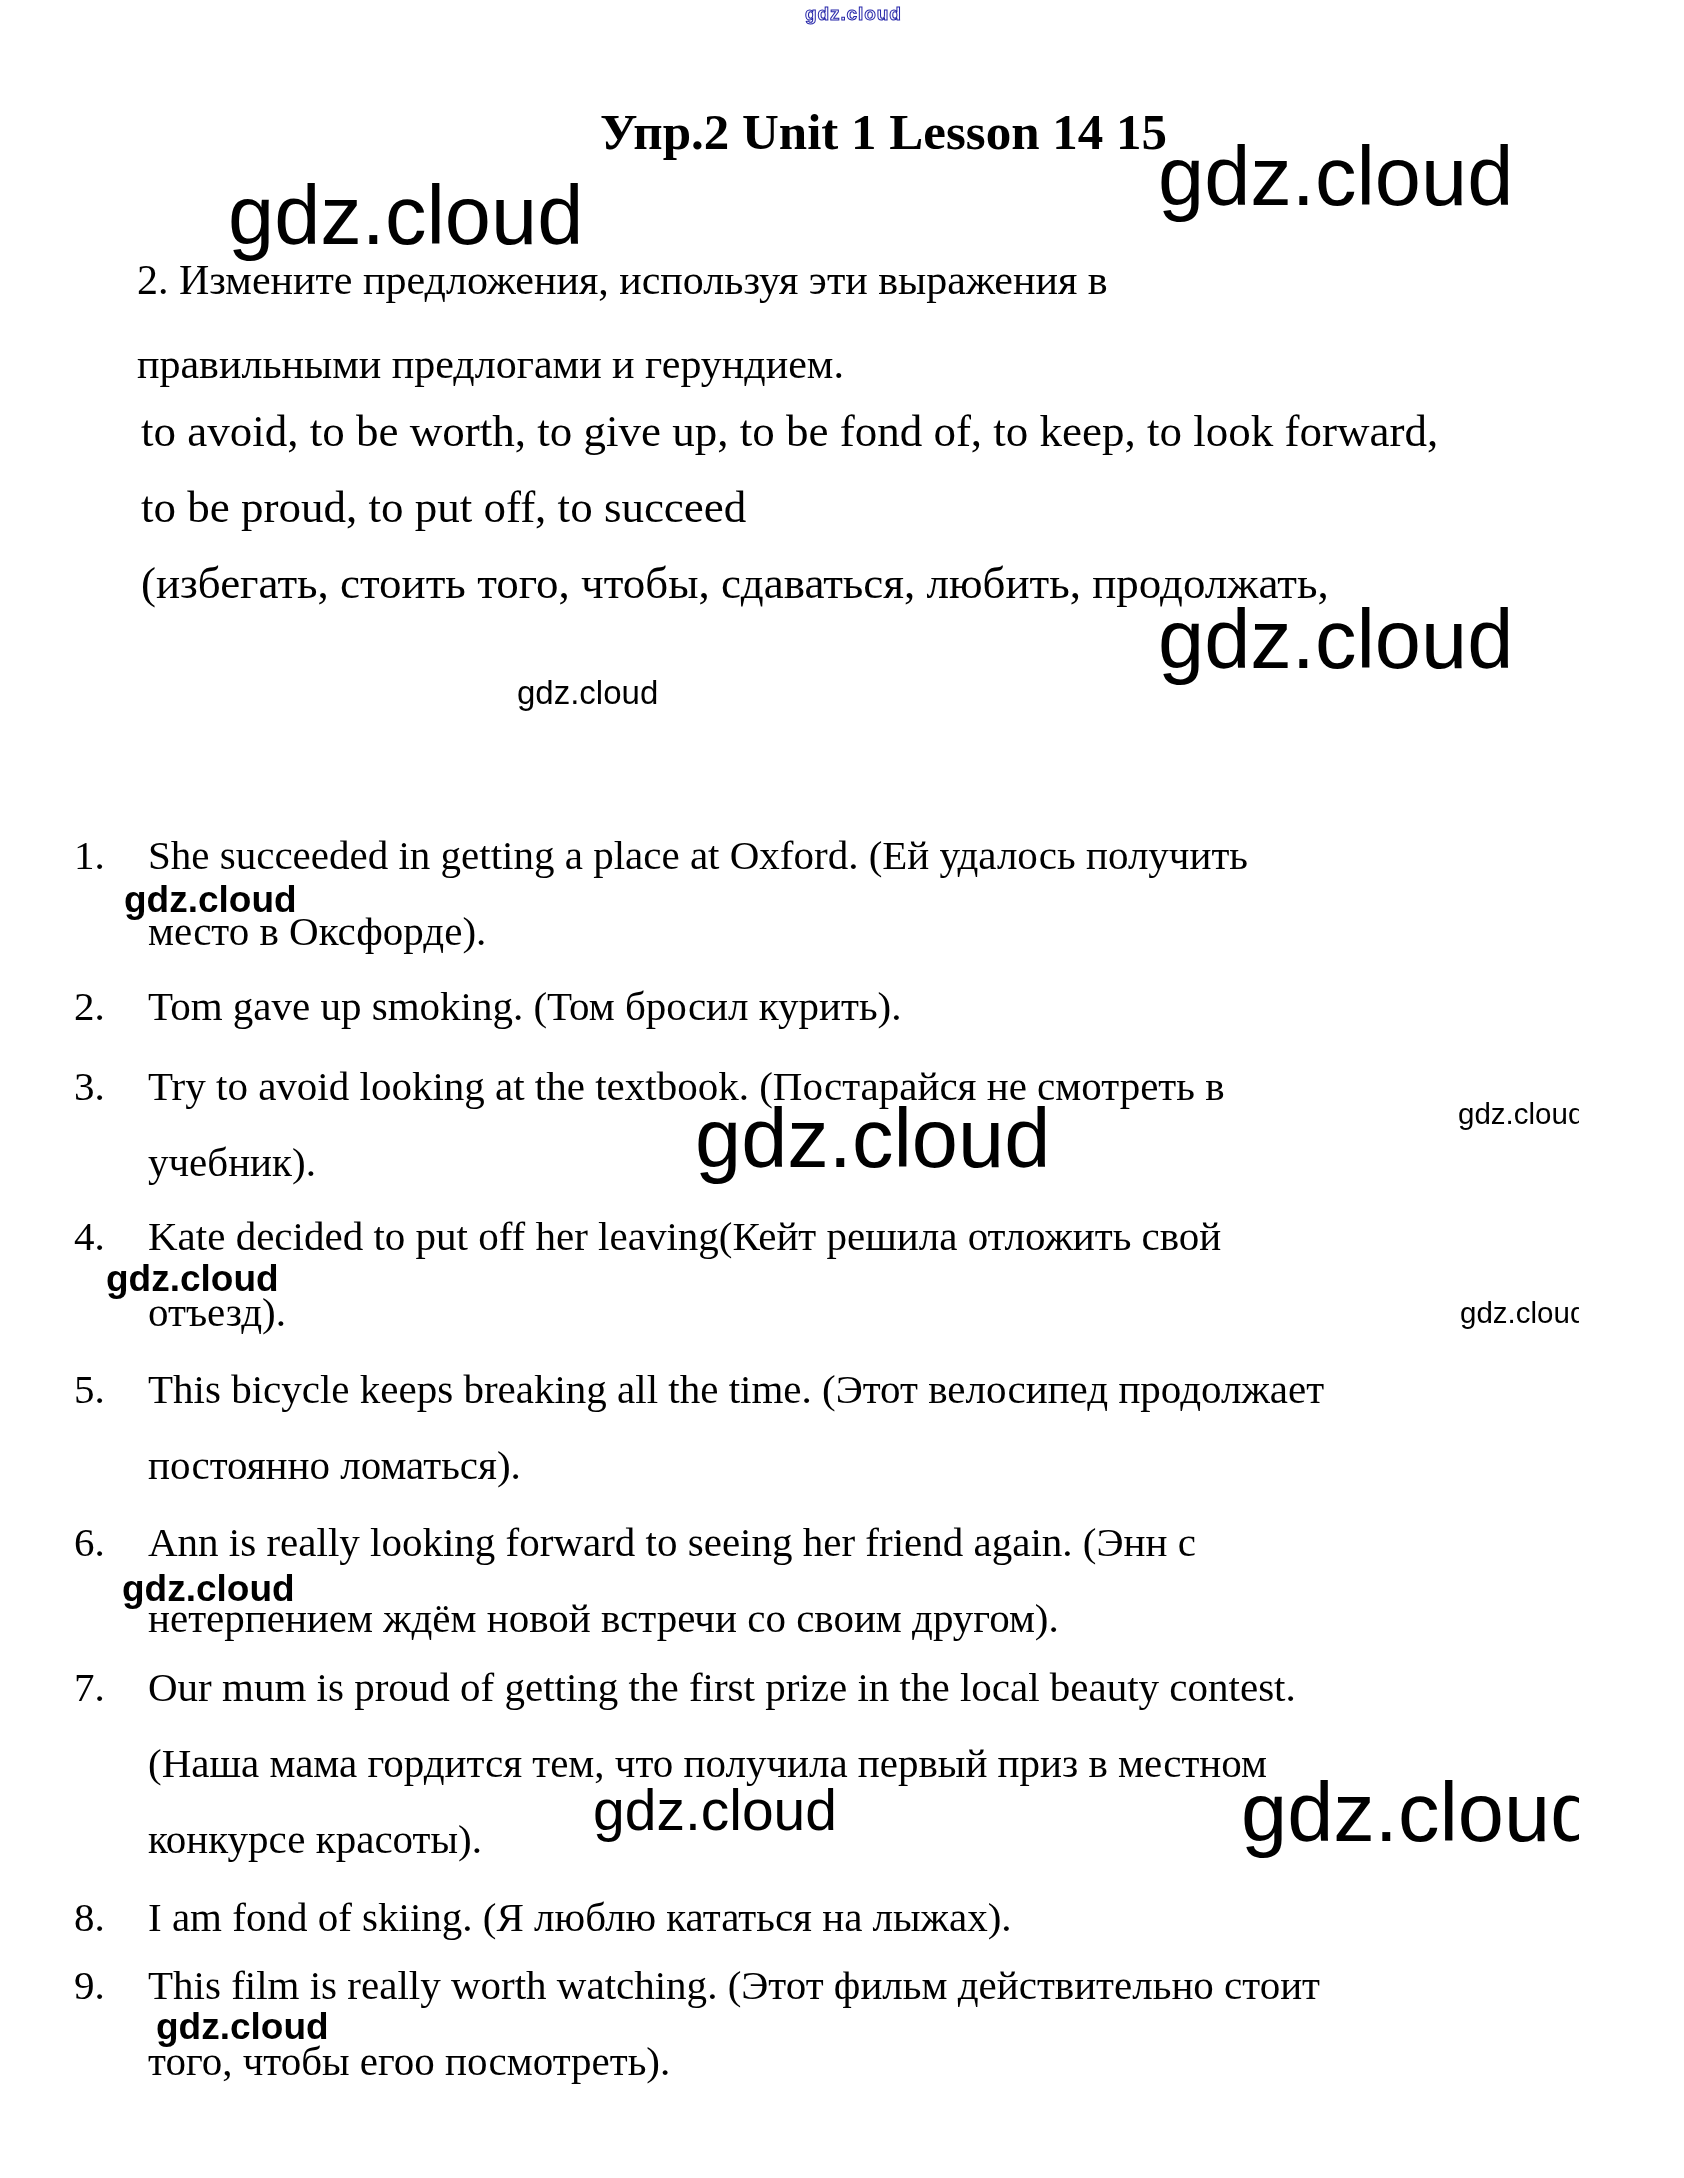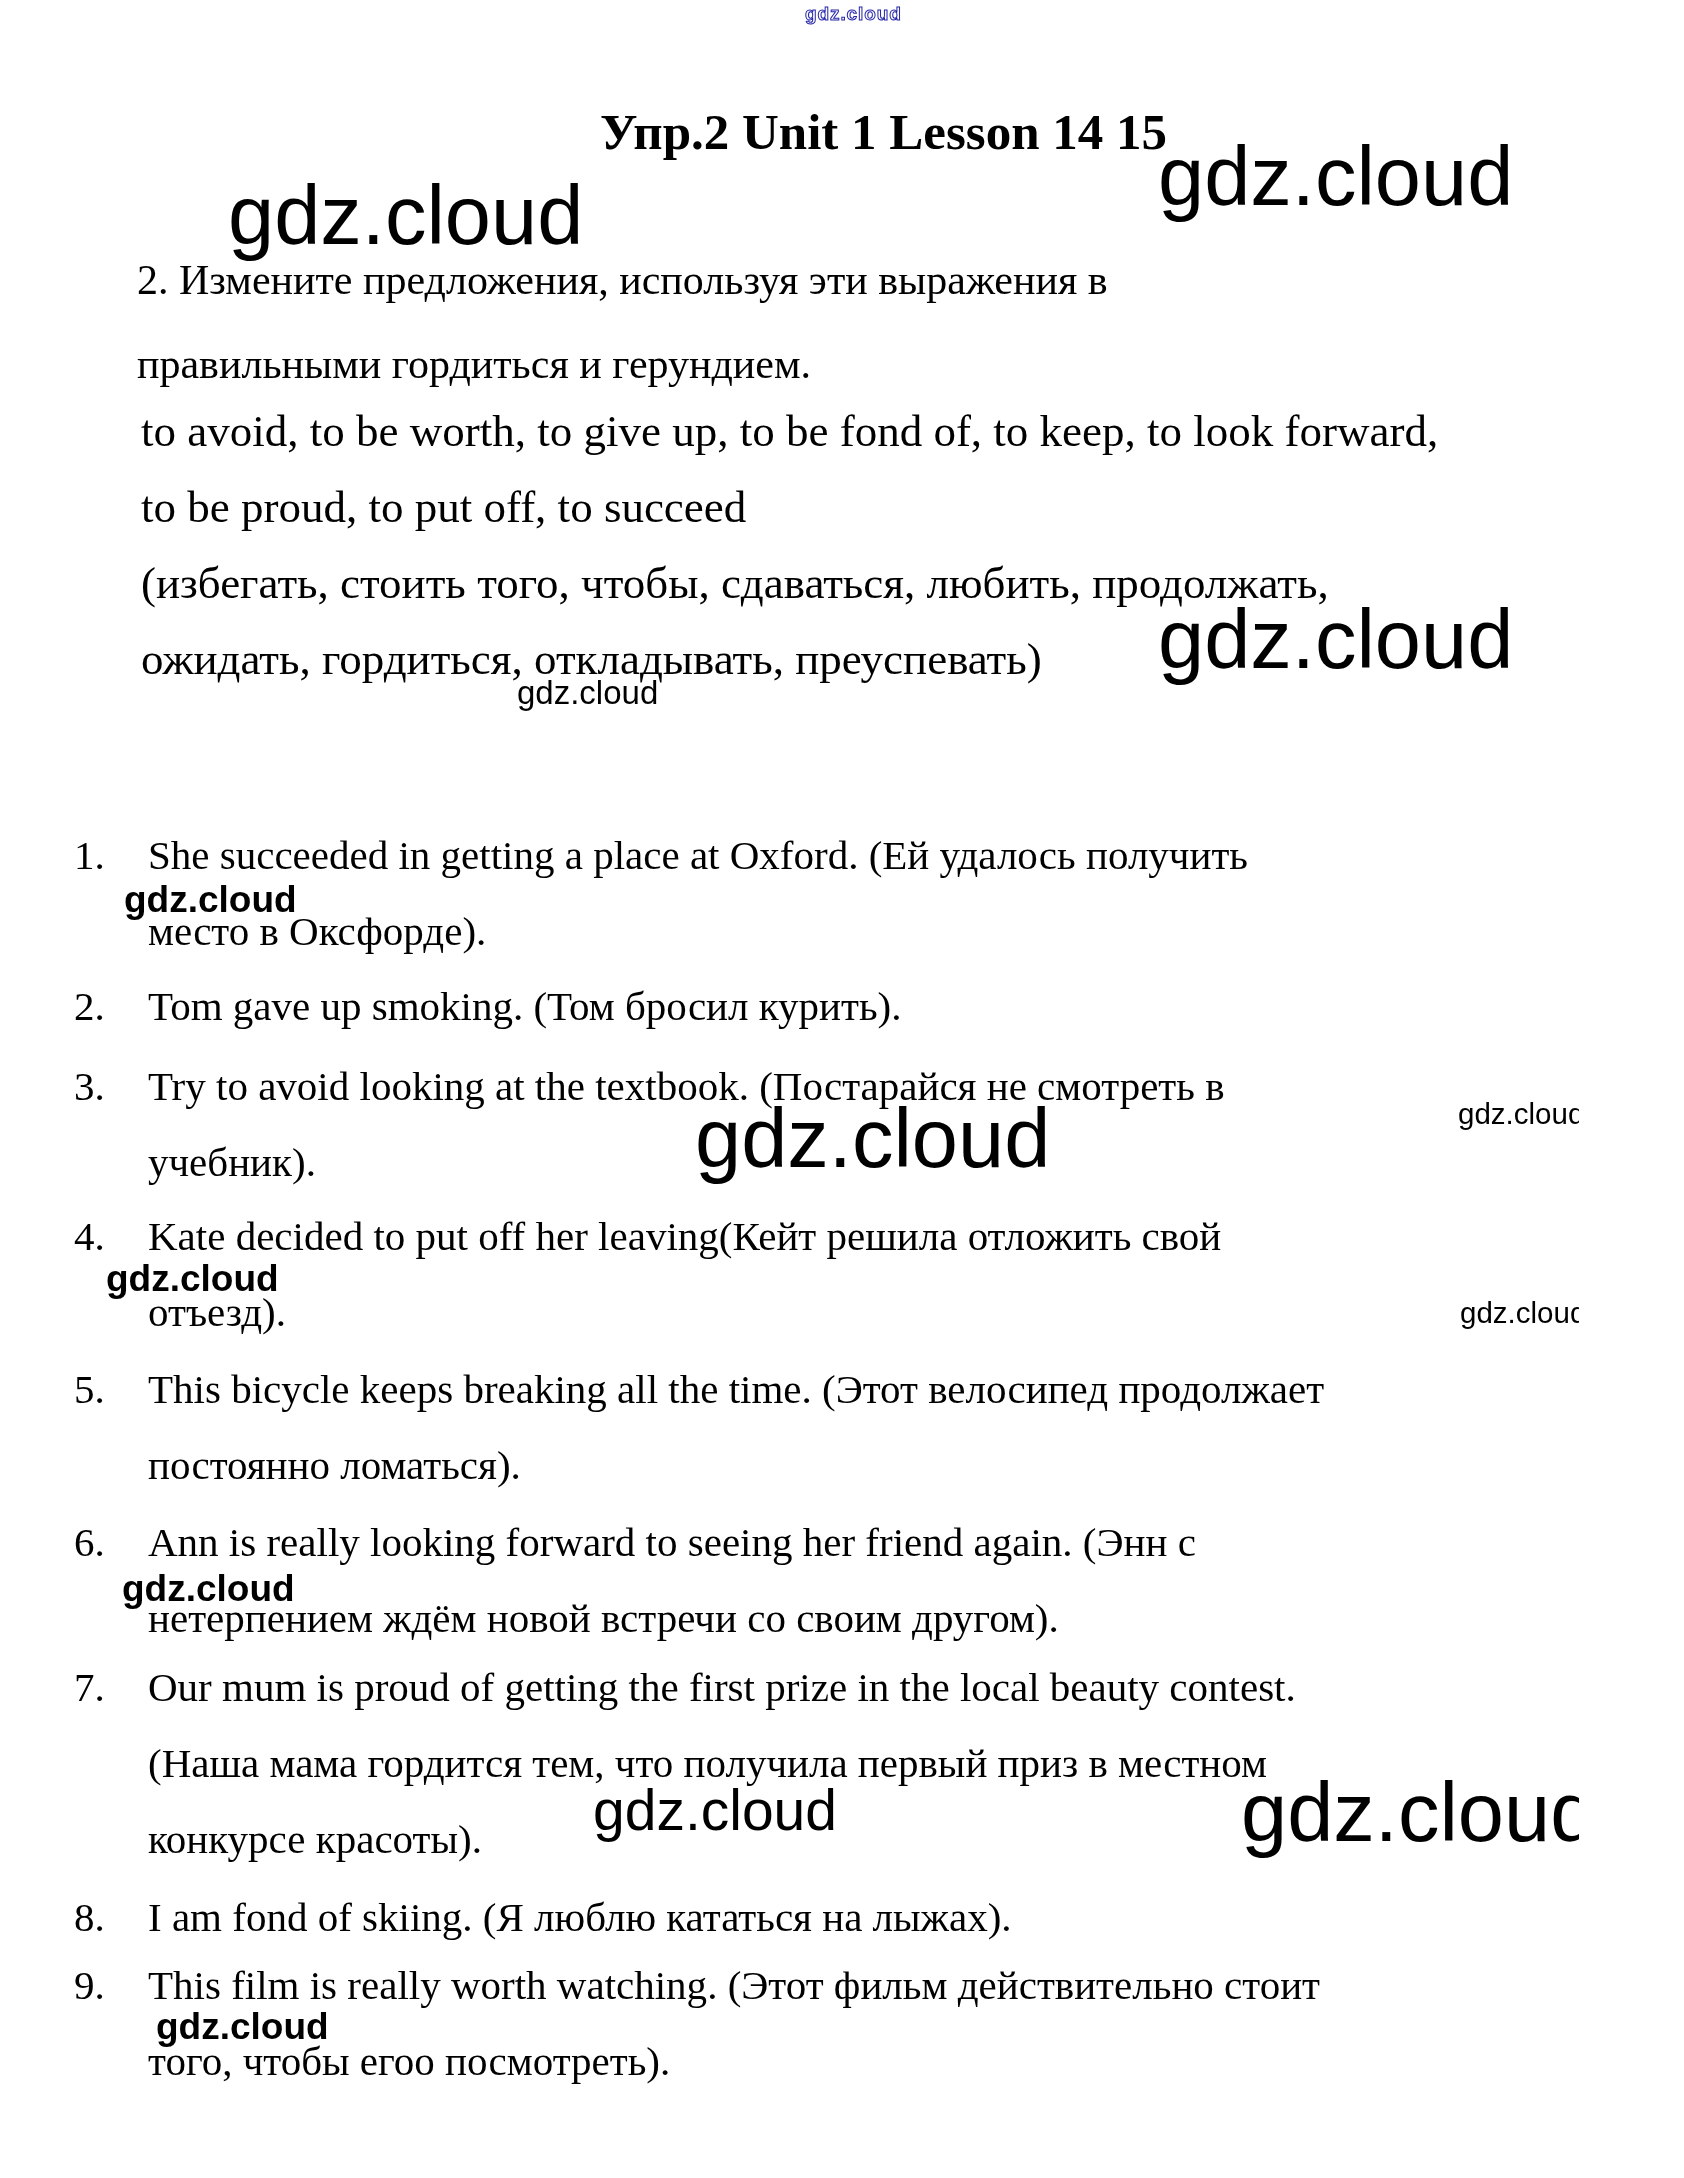--- a/index.html
+++ b/index.html
@@ -90,28 +90,27 @@
   <div class="wm wm-tiny wm-item4-right">gdz.cloud</div>
   <div class="wm wm-small wm-item6">gdz.cloud</div>
   <div class="wm wm-item7-mid">gdz.cloud</div>
   <div class="wm wm-big wm-item7-right">gdz.cloud</div>
   <div class="wm wm-small wm-item9">gdz.cloud</div>
 
   <div class="doc-title">Упр.2 Unit 1 Lesson 14 15</div>
 
   <div class="heading">
     <div>2. Измените предложения, используя эти выражения в</div>
-    <div>правильными гордиться и герундием.</div>
+    <div>правильными предлогами и герундием.</div>
   </div>
 
   <div class="intro">
     <div>to avoid, to be worth, to give up, to be fond of, to keep, to look forward,</div>
     <div>to be proud, to put off, to succeed</div>
     <div>(избегать, стоить того, чтобы, сдаваться, любить, продолжать,</div>
-    <div>ожидать, гордиться, откладывать, преуспевать)</div>
   </div>
 
   <div class="item item-1">
     <span class="num">1.</span>
     <span class="txt"><span>She </span><span class="b">succeeded in getting</span><span> a place at Oxford. (Ей удалось получить</span><br><span>место в Оксфорде).</span></span>
   </div>
   <div class="item item-2">
     <span class="num">2.</span>
     <span class="txt"><span>Tom </span><span class="b">gave up smoking.</span><span> (Том бросил курить).</span></span>
   </div>

